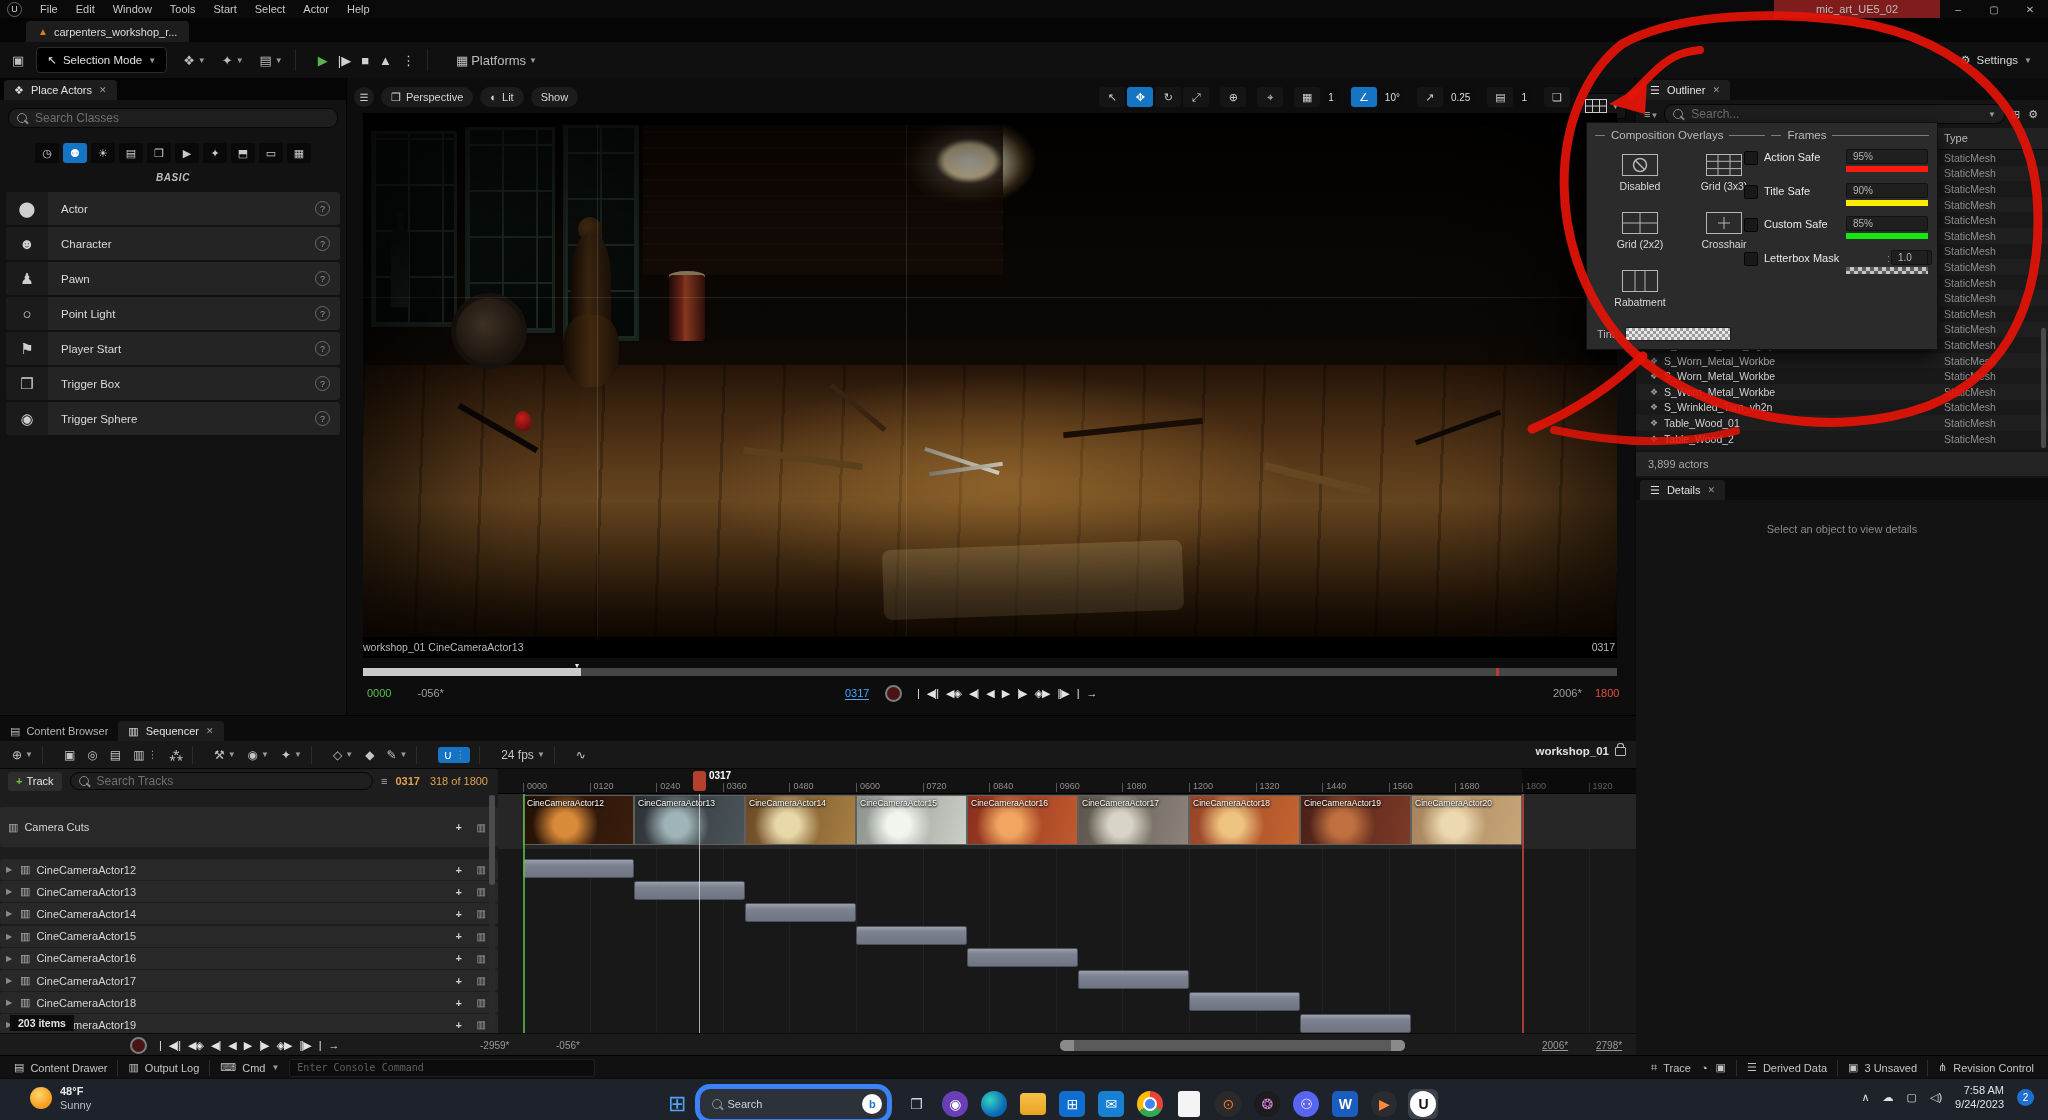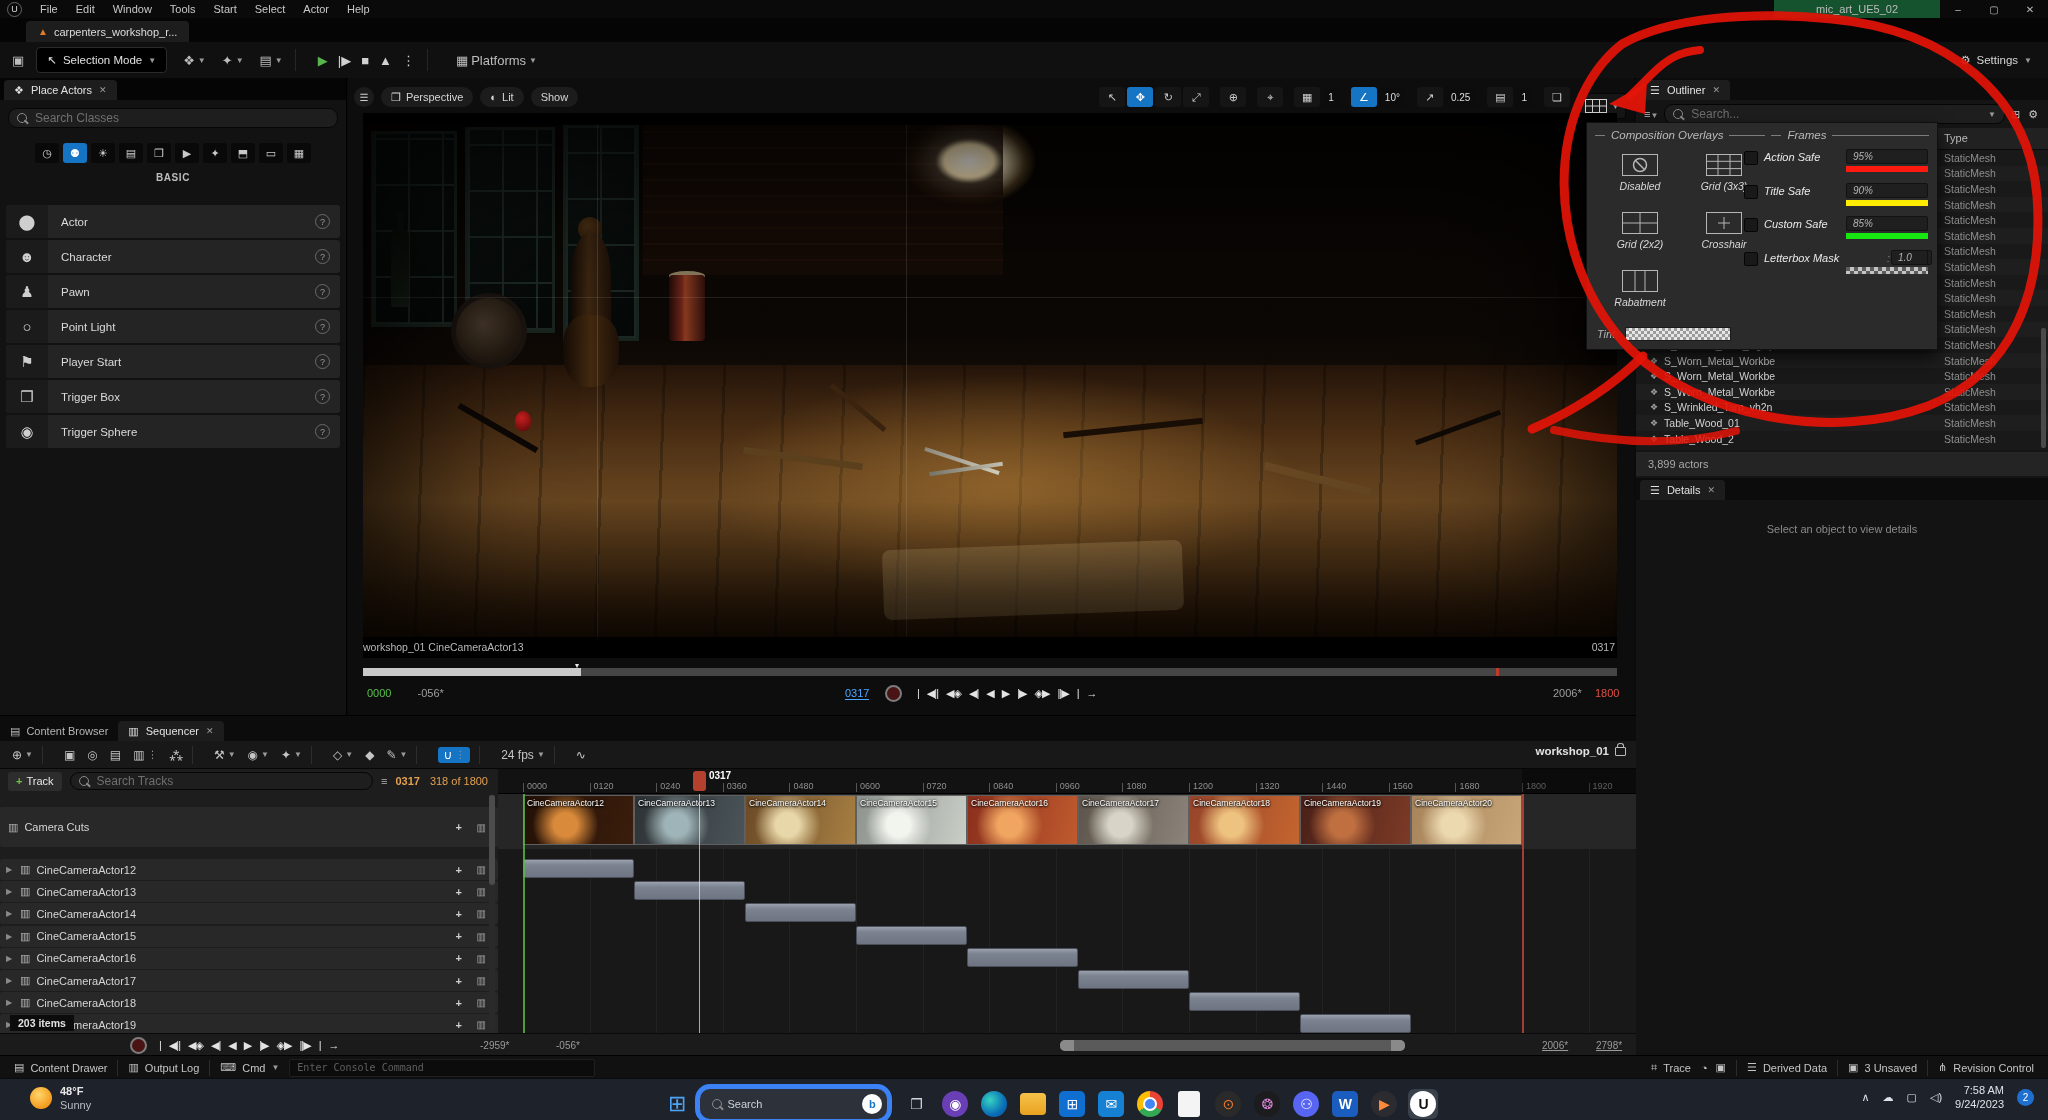--- a/index.html
+++ b/index.html
@@ -4,21 +4,21 @@
 <style>
   html,body{margin:0;padding:0;background:#000;}
   #app{position:relative;width:2048px;height:1120px;background:#0b0b0b;overflow:hidden;
        font-family:"Liberation Sans",sans-serif;color:#cfcfcf;font-size:11px;}
   input.bare{background:transparent;border:0;color:#c9c9c9;font-size:12px;width:100%;font-family:"Liberation Sans",sans-serif;outline:none;}
   input.bare::placeholder{color:#6f6f6f;}
   
   #titlebar{position:absolute;left:0;top:0;width:100%;height:18px;background:#0a0a0a;display:flex;align-items:center;}
   #ue-logo{width:13px;height:13px;border:1px solid #666;border-radius:50%;margin:0 9px 0 7px;display:flex;align-items:center;justify-content:center;font-size:9px;color:#ddd;}
   .menu-item{padding:0 9px;color:#c8c8c8;}
-  #tb-title{margin-left:auto;background:#14532d;height:18px;display:flex;align-items:center;padding:0 42px;color:#bdbdbd;}
+  #tb-title{margin-left:auto;background:#7f1d1d;height:18px;display:flex;align-items:center;padding:0 42px;color:#bdbdbd;}
   #win-controls{display:flex;}
   .winbtn{width:36px;height:18px;display:flex;align-items:center;justify-content:center;color:#bbb;font-size:10px;}
   
   #leveltabs{position:absolute;left:0;top:18px;width:100%;height:24px;background:#050505;}
   .level-tab{position:absolute;left:26px;top:3px;height:21px;background:#1d1d1d;border-radius:4px 4px 0 0;display:flex;align-items:center;gap:6px;padding:0 12px;color:#ddd;}
   
   #maintoolbar{position:absolute;left:0;top:42px;width:100%;height:36px;background:#101010;border-bottom:1px solid #000;display:flex;align-items:center;font-size:11.5px;}
   .mt-btn{display:flex;align-items:center;gap:6px;background:#000;border:1px solid #2b2b2b;border-radius:4px;height:24px;padding:0 10px;margin-left:12px;color:#e0e0e0;}
   .mt-ico{margin-left:16px;font-size:13px;color:#bdbdbd;display:flex;gap:3px;align-items:center;}
   .chev{font-size:8px;color:#9a9a9a;}
@@ -30,21 +30,21 @@
   .panel-tab{background:#1d1d1d;border-radius:4px 4px 0 0;height:20px;display:flex;align-items:center;gap:7px;padding:0 10px;color:#e2e2e2;}
   .tab-x{color:#9a9a9a;font-size:9px;}
   .search-pill{height:18px;background:#1e1e1e;border:1px solid #060606;border-radius:9px;display:flex;align-items:center;padding:0 8px;gap:6px;}
   .icon-search{width:8px;height:8px;border:1.5px solid #8a8a8a;border-radius:50%;position:relative;flex:none;}
   .icon-search::after{content:'';position:absolute;left:6px;top:7px;width:5px;height:1.5px;background:#8a8a8a;transform:rotate(45deg);}
   
   #place-panel{position:absolute;left:0;top:78px;width:346px;height:637px;background:#121212;border-right:1px solid #000;}
   #place-cats{display:flex;justify-content:center;gap:4px;padding:7px 0 2px;}
   .pcat{width:24px;height:20px;background:#090909;border-radius:3px;display:flex;align-items:center;justify-content:center;font-size:11px;color:#c9c9c9;}
   .pcat.active{background:#1574c4;color:#fff;}
-  .place-section{text-align:center;font-size:10px;font-weight:bold;color:#bdbdbd;letter-spacing:.6px;padding:7px 0 22px;}
+  .place-section{text-align:center;font-size:10px;font-weight:bold;color:#bdbdbd;letter-spacing:.6px;padding:7px 0 9px;font-style:italic;}
   .pitem{position:relative;height:33px;margin:0 6px 2px;background:#242424;border-radius:3px;display:flex;align-items:center;}
   .pitem-ico{width:42px;height:33px;background:#1b1b1b;border-radius:3px 0 0 3px;display:flex;align-items:center;justify-content:center;color:#cfcfcf;font-size:15px;flex:none;}
   .pitem-label{margin-left:13px;font-size:11.5px;color:#dadada;}
   .pitem-help{position:absolute;right:10px;width:13px;height:13px;border:1px solid #6a6a6a;border-radius:50%;color:#9a9a9a;font-size:9px;display:flex;align-items:center;justify-content:center;}
   
   #viewport{position:absolute;left:348px;top:78px;width:1286px;height:637px;background:#0d0d0d;}
   #vp-topbar{position:absolute;left:6px;top:9px;display:flex;align-items:center;gap:7px;}
   .vp-burger{width:20px;height:20px;border-radius:50%;background:#1c1c1c;display:flex;align-items:center;justify-content:center;color:#cfcfcf;font-size:10px;}
   .vp-pill{height:20px;background:#1c1c1c;border-radius:10px;display:flex;align-items:center;gap:5px;padding:0 10px;color:#d5d5d5;}
   #vp-tools{position:absolute;right:64px;top:9px;display:flex;align-items:center;gap:2px;}
@@ -74,21 +74,21 @@
   #outliner-rows{position:absolute;left:0;top:72px;width:412px;height:300px;overflow:hidden;background:#191919;}
   .orow{position:absolute;left:0;width:100%;height:15.6px;display:flex;align-items:center;font-size:10px;}
   .orow.alt{background:#1e1e1e;}
   .oico{margin-left:14px;color:#9a9a9a;font-size:9px;}
   .oname{margin-left:6px;color:#d2d2d2;font-size:10.5px;white-space:nowrap;}
   .otype{position:absolute;left:308px;color:#8f8f8f;font-size:10.5px;}
   .o-footer{position:absolute;left:0;top:374px;width:100%;height:24px;background:#242424;display:flex;align-items:center;padding-left:12px;color:#a8a8a8;font-size:11px;box-sizing:border-box;}
   
   #details{position:absolute;left:1636px;top:478px;width:412px;height:577px;background:#131313;}
   
-  #overlay-panel{position:absolute;left:1586px;top:122px;width:350px;height:226px;background:#2b2b2b;border:1px solid #101010;box-shadow:0 8px 18px rgba(0,0,0,.7);z-index:40;font-style:italic;}
+  #overlay-panel{position:absolute;left:1586px;top:122px;width:350px;height:226px;background:#2b2b2b;border:1px solid #101010;box-shadow:0 8px 18px rgba(0,0,0,.7);z-index:40;}
   .ov-header{position:absolute;left:0;top:6px;width:100%;display:flex;align-items:center;gap:6px;padding:0 8px;box-sizing:border-box;color:#b9b9b9;font-size:11.5px;}
   .hline{height:1px;background:#7d7d7d;}
   .ov-opt{position:absolute;width:78px;text-align:center;}
   .ov-box{width:38px;height:24px;margin:0 auto;display:flex;align-items:center;justify-content:center;}
   .ov-label{margin-top:3px;font-size:10.5px;color:#d8d8d8;}
   .ov-check{position:absolute;width:12px;height:12px;background:#191919;border:1px solid #060606;border-radius:2px;}
   .ov-flabel{position:absolute;color:#e8e8e8;font-size:11px;}
   .ov-field{position:absolute;height:15px;background:#1f1f1f;border:1px solid #121212;border-radius:2px;color:#b5b5b5;font-size:10px;display:flex;align-items:center;padding-left:6px;box-sizing:border-box;}
   .ov-bar{position:absolute;height:6px;}
   .checker{background:repeating-conic-gradient(#c4c4c4 0 25%, #5c5c5c 0 50%);background-size:8px 8px;}

